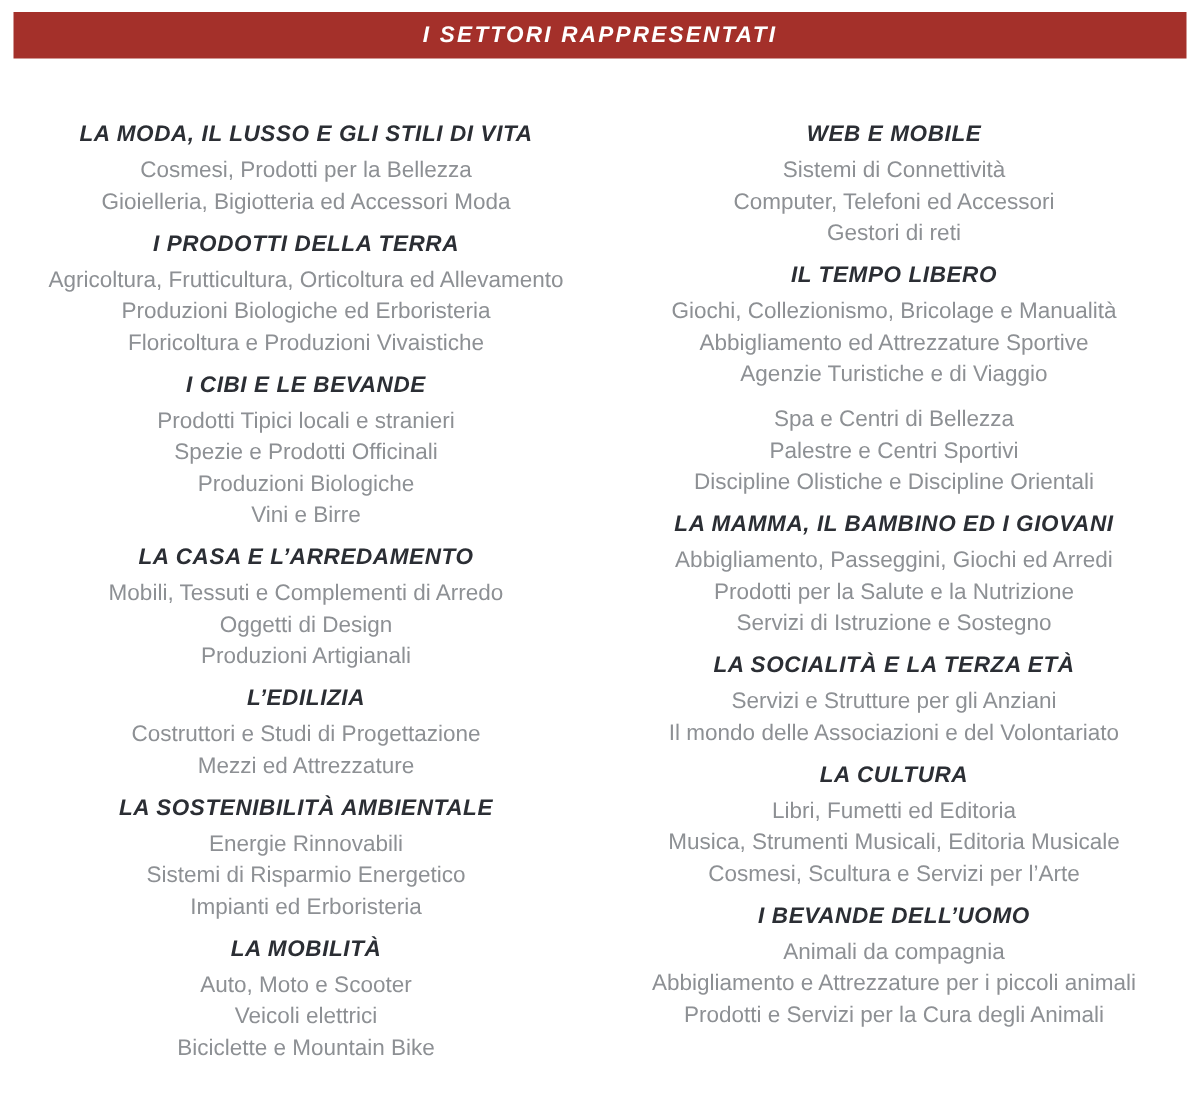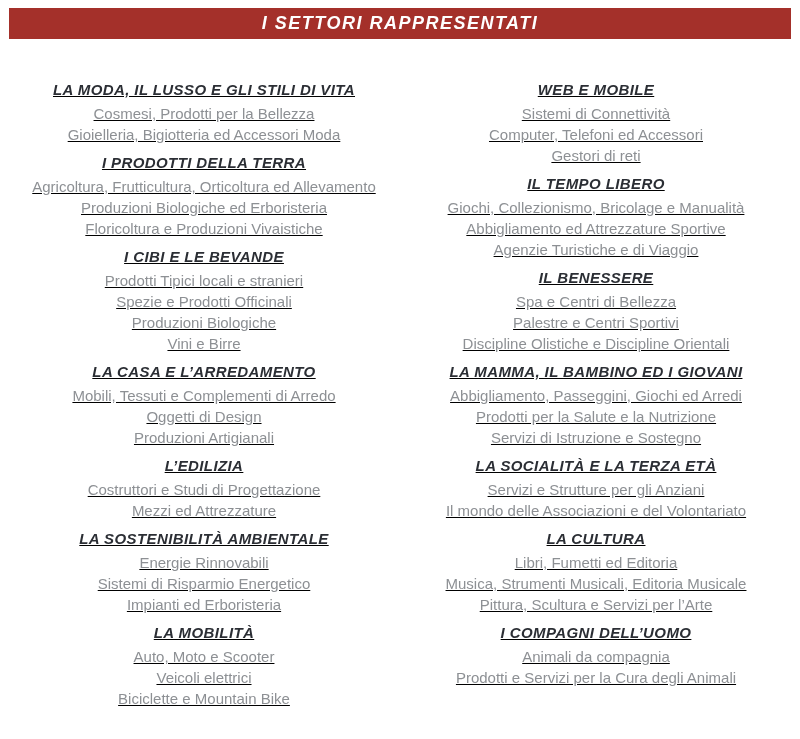--- a/index.html
+++ b/index.html
@@ -19,40 +19,39 @@
     margin: 8px 9px 0 9px;
     height: 31px;
     background: var(--accent, #A4302A);
     display: flex;
     align-items: center;
     justify-content: center;
   }
   .banner h1 {
     margin: 0;
     color: #ffffff;
-    font-size: 18px;
+    font-size: 15px;
     font-weight: bold;
     font-style: italic;
     letter-spacing: 1.5px;
     white-space: nowrap;
   }
   .columns {
     display: flex;
     justify-content: center;
     margin-top: 42px;
   }
   .col {
     width: 392px;
     display: flex;
     flex-direction: column;
     text-align: center;
   }
   section {
     margin-bottom: 9px;
-    text-decoration: underline;
   }
   section h2 {
     margin: 0 0 5px 0;
     font-size: 15px;
     font-weight: bold;
     font-style: italic;
     letter-spacing: 0.4px;
     color: var(--heading, #2B2E34);
   }
   section p {
@@ -135,21 +134,20 @@
       </section>
 
       <section>
         <h2>IL TEMPO LIBERO</h2>
         <p>Giochi, Collezionismo, Bricolage e Manualità</p>
         <p>Abbigliamento ed Attrezzature Sportive</p>
         <p>Agenzie Turistiche e di Viaggio</p>
       </section>
 
       <section>
-        <h2>IL BENESSERE</h2>
         <p>Spa e Centri di Bellezza</p>
         <p>Palestre e Centri Sportivi</p>
         <p>Discipline Olistiche e Discipline Orientali</p>
       </section>
 
       <section>
         <h2>LA MAMMA, IL BAMBINO ED I GIOVANI</h2>
         <p>Abbigliamento, Passeggini, Giochi ed Arredi</p>
         <p>Prodotti per la Salute e la Nutrizione</p>
         <p>Servizi di Istruzione e Sostegno</p>
@@ -158,25 +156,26 @@
       <section>
         <h2>LA SOCIALITÀ E LA TERZA ETÀ</h2>
         <p>Servizi e Strutture per gli Anziani</p>
         <p>Il mondo delle Associazioni e del Volontariato</p>
       </section>
 
       <section>
         <h2>LA CULTURA</h2>
         <p>Libri, Fumetti ed Editoria</p>
         <p>Musica, Strumenti Musicali, Editoria Musicale</p>
-        <p>Pittura, Scultura e Servizi per l’Arte</p>
+        <p>Cosmesi, Scultura e Servizi per l’Arte</p>
       </section>
 
       <section>
-        <h2>I COMPAGNI DELL’UOMO</h2>
+        <h2>I BEVANDE DELL’UOMO</h2>
         <p>Animali da compagnia</p>
+        <p>Abbigliamento e Attrezzature per i piccoli animali</p>
         <p>Prodotti e Servizi per la Cura degli Animali</p>
       </section>
 
     </div>
 
   </main>
 </div>
 
 </body></html>

